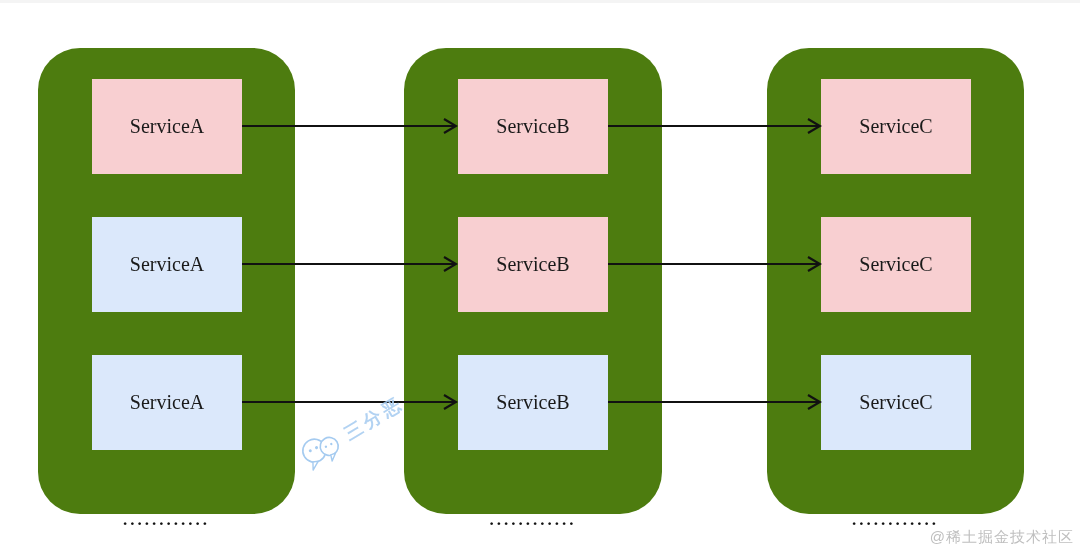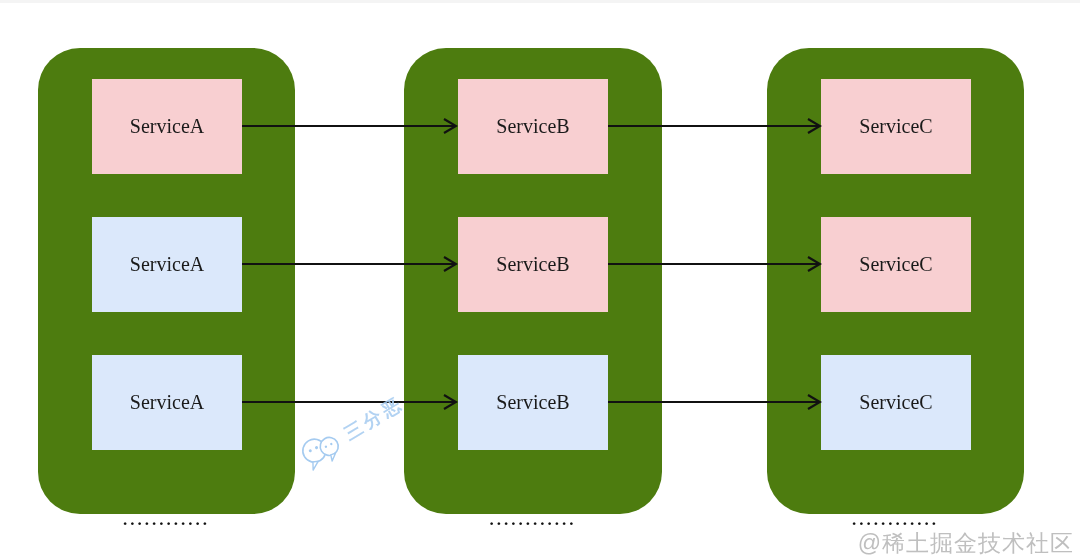--- a/index.html
+++ b/index.html
@@ -76,21 +76,21 @@
     font-size: 18px;
     font-weight: bold;
     letter-spacing: 4px;
     opacity: 0.85;
   }
   .credit {
     position: absolute;
     right: 6px;
     top: 528px;
     font-family: "Liberation Sans", sans-serif;
-    font-size: 23px;
+    font-size: 15px;
     letter-spacing: 1px;
   }
 </style>
 </head>
 <body>
 
 <div>
 
   <div class="top-line"></div>
 

